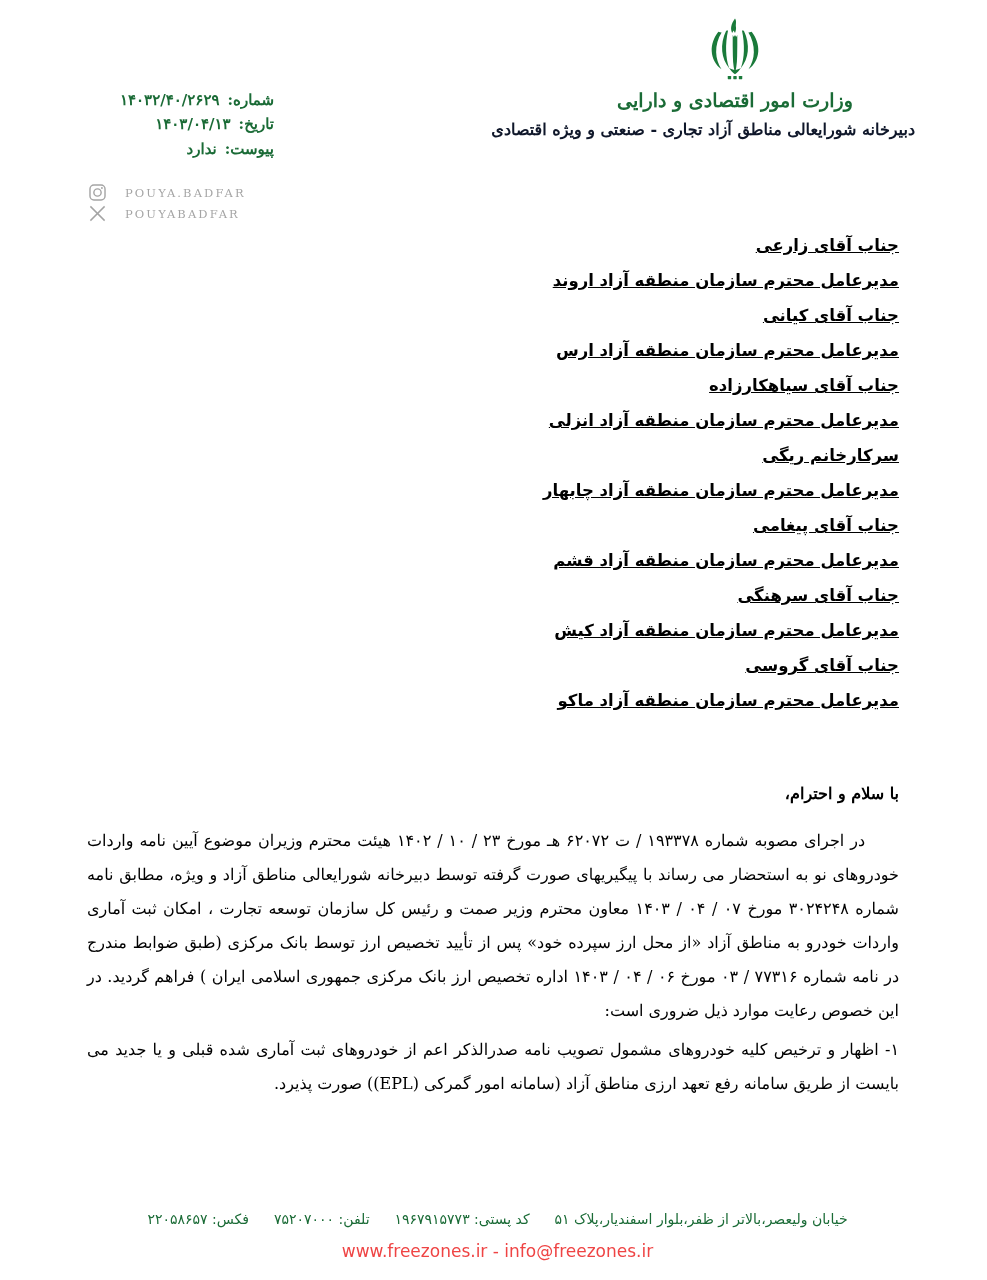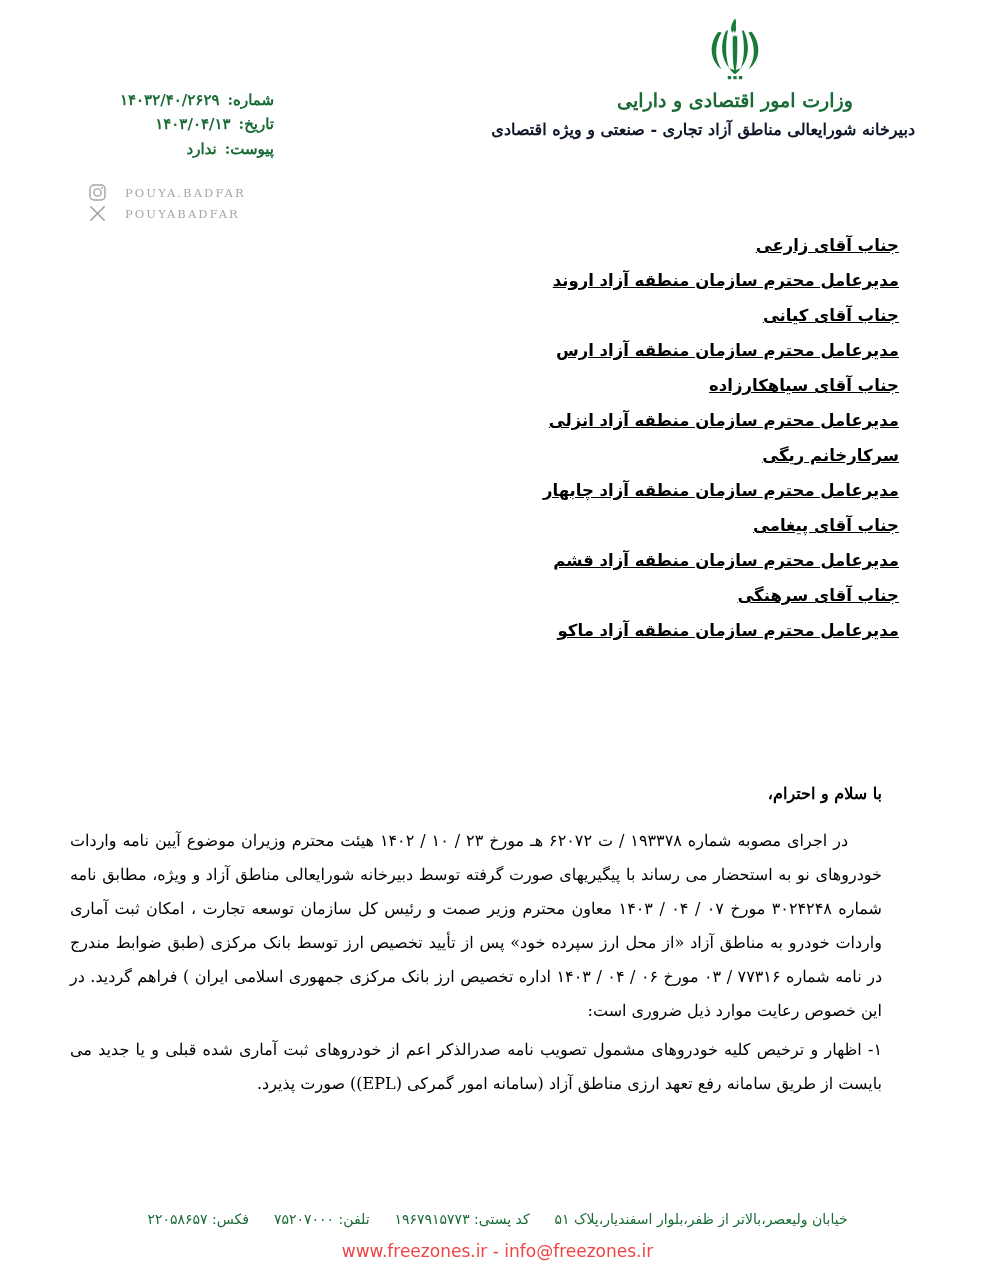--- a/index.html
+++ b/index.html
@@ -127,21 +127,21 @@
     line-height: 35px;
     color: #000;
     white-space: nowrap;
     text-decoration: underline;
   }
 
   
   .body-wrap {
     position: absolute;
     top: 782px;
-    right: 105px;
+    right: 88px;
     width: 812px;
     direction: rtl;
     text-align: right;
   }
   .greeting {
     font-family: "DejaVu Serif", "Liberation Serif", serif;
     font-weight: 700;
     font-size: 16px;
     line-height: 1.5;
     margin-bottom: 18px;
@@ -262,22 +262,24 @@
     <div>
       <div class="recipient-name">سرکارخانم ریگی</div>
       <div class="recipient-title">مدیرعامل محترم سازمان منطقه آزاد چابهار</div>
     </div>
     <div>
       <div class="recipient-name">جناب آقای پیغامی</div>
       <div class="recipient-title">مدیرعامل محترم سازمان منطقه آزاد قشم</div>
     </div>
     <div>
       <div class="recipient-name">جناب آقای سرهنگی</div>
-    </div>
-    <div>
+      <div class="recipient-title">مدیرعامل محترم سازمان منطقه آزاد کیش</div>
+    </div>
+    <div>
+      <div class="recipient-name">جناب آقای گروسی</div>
       <div class="recipient-title">مدیرعامل محترم سازمان منطقه آزاد ماکو</div>
     </div>
   </div>
 
   <div class="body-wrap">
     <div class="greeting">با سلام و احترام،</div>
     <p class="para indent">در اجرای مصوبه شماره ۱۹۳۳۷۸ / ت ۶۲۰۷۲ هـ مورخ ۲۳ / ۱۰ / ۱۴۰۲ هیئت محترم وزیران موضوع آیین نامه واردات خودروهای نو به استحضار می رساند با پیگیریهای صورت گرفته توسط دبیرخانه شورایعالی مناطق آزاد و ویژه، مطابق نامه شماره ۳۰۲۴۲۴۸ مورخ ۰۷ / ۰۴ / ۱۴۰۳ معاون محترم وزیر صمت و رئیس کل سازمان توسعه تجارت ، امکان ثبت آماری واردات خودرو به مناطق آزاد «از محل ارز سپرده خود» پس از تأیید تخصیص ارز توسط بانک مرکزی (طبق ضوابط مندرج در نامه شماره ۷۷۳۱۶ / ۰۳ مورخ ۰۶ / ۰۴ / ۱۴۰۳ اداره تخصیص ارز بانک مرکزی جمهوری اسلامی ایران ) فراهم گردید. در این خصوص رعایت موارد ذیل ضروری است:</p>
     <p class="list-item"><span>۱- اظهار و ترخیص کلیه خودروهای مشمول تصویب نامه صدرالذکر اعم از خودروهای ثبت آماری شده قبلی و یا جدید می بایست از طریق سامانه رفع تعهد ارزی مناطق آزاد (سامانه امور گمرکی (</span><span class="latin">EPL</span><span>)) صورت پذیرد.</span></p>
   </div>
 

